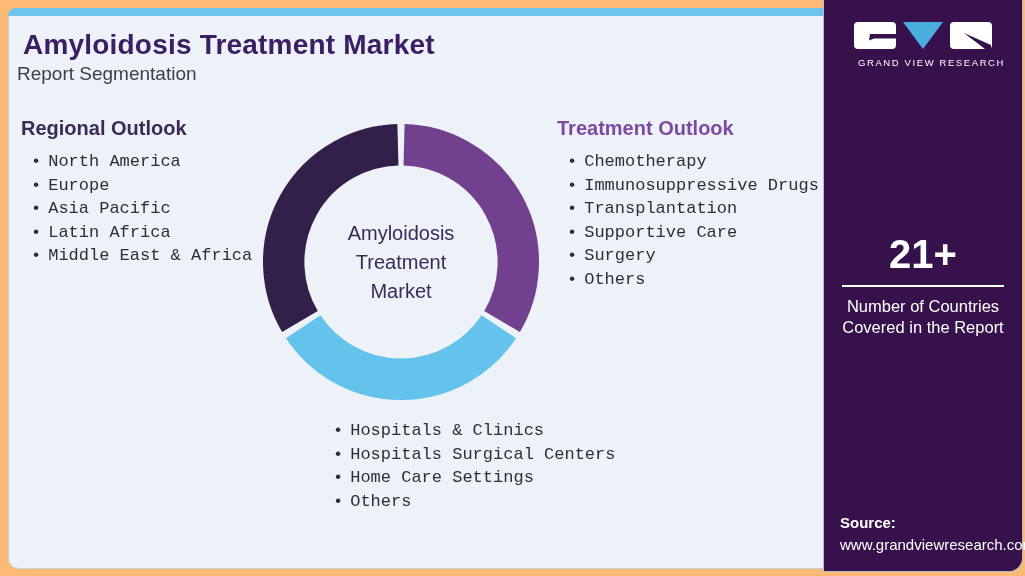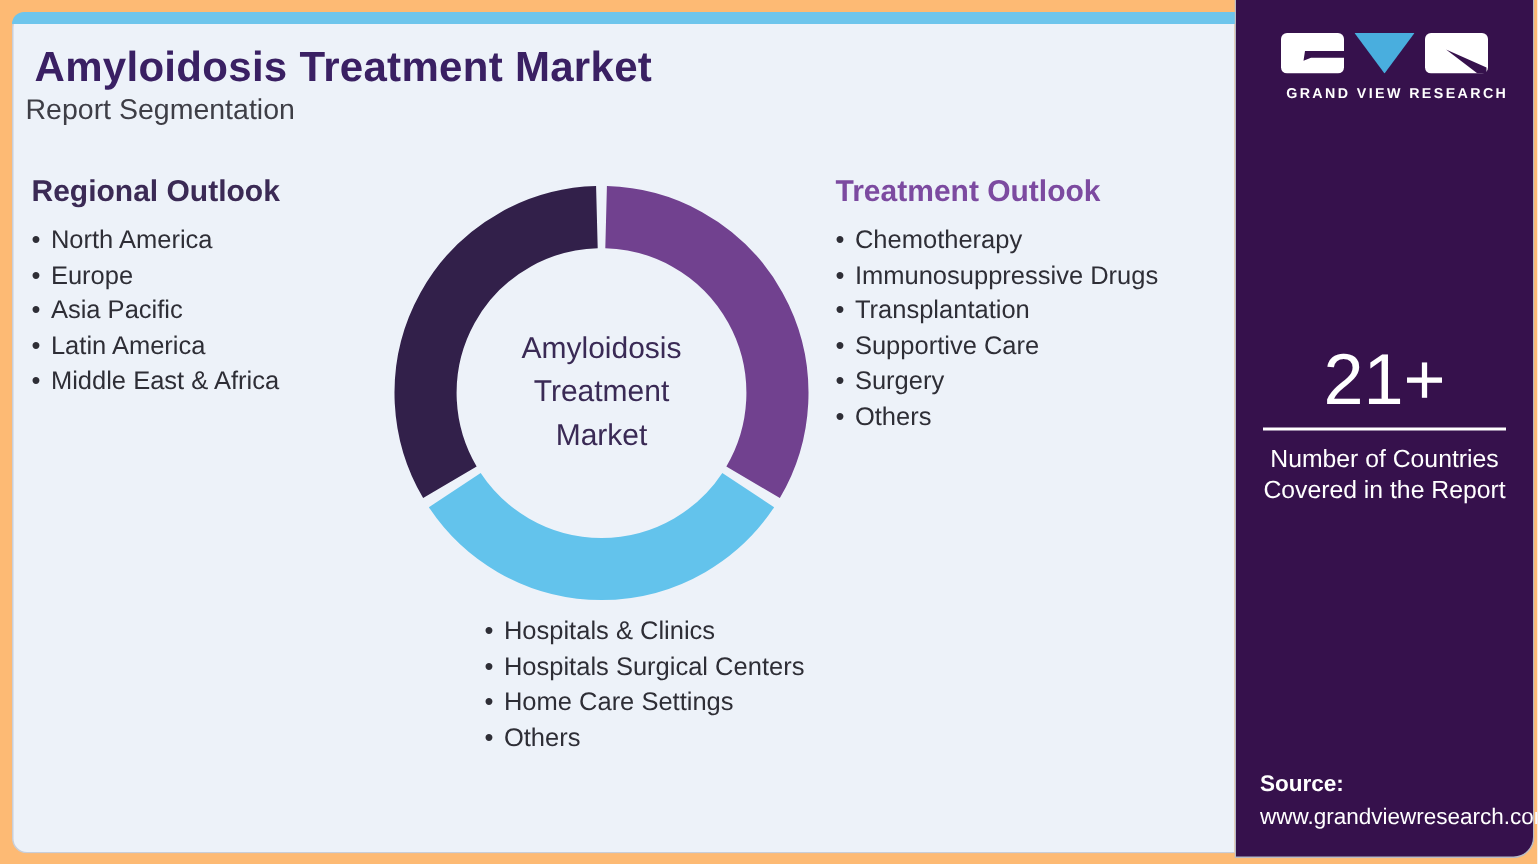--- a/index.html
+++ b/index.html
@@ -20,21 +20,21 @@
   .title {
     position:absolute; left:14px; top:20px; margin:0;
     font-size:28px; font-weight:bold; color:#3a2063; letter-spacing:.2px;
   }
   .subtitle {
     position:absolute; left:8px; top:54px;
     font-size:19px; color:#3e3e46;
   }
   
   .outlook h2 { margin:0 0 8px 0; font-size:20px; font-weight:bold; }
-  .outlook ul { margin:0; padding:0; list-style:none; }
+  .outlook ul { margin:10px; padding:0; list-style:none;font-family:Liberation Mono, monospace; }
   .outlook li {
     font-size:17px; line-height:23.6px; color:#2e2e36; white-space:nowrap;
   }
   .outlook li::before { content:"•"; margin-right:7px; color:#2e2e36; }
   .regional  { position:absolute; left:12px;  top:108px; }
   .regional h2  { color:#3b2a55; }
   .treatment { position:absolute; left:548px; top:108px; }
   .treatment h2 { color:#7c4aa0; }
   .enduse    { position:absolute; left:314px; top:400px; }
   .enduse h2    { color:#56bde8; }
@@ -48,25 +48,25 @@
   
   .sidebar {
     position:absolute; left:823px; top:0; width:200px; height:572px;
     background:#36114c; border:1px solid #b9bcc4; border-top:none;
     border-radius:0 0 14px 0; box-sizing:border-box; color:#ffffff;
   }
   .logo { position:absolute; top:22px; left:0; width:100%; text-align:center; }
   .logo-row { display:flex; justify-content:center; align-items:flex-start; gap:7px; height:27px; }
   .logo-row span { display:block; }
   .logo-text {
-    margin-top:8px; font-size:9.5px; font-weight:bold; letter-spacing:1.6px;
+    margin-top:8px; font-size:9.5px; font-weight:normal; letter-spacing:1.6px;
     color:#ffffff; white-space:nowrap;padding-left:17px;
   }
   .countries { position:absolute; top:230px; left:0; width:100%; text-align:center; }
-  .count { font-size:48px; font-weight:normal; line-height:48px; }
+  .count { font-size:40px; font-weight:bold; line-height:48px; }
   .divider { width:162px; height:2px; background:#ffffff; margin:7px auto 9px auto; }
   .caption { font-size:16.5px; line-height:21px; width:184px; margin:0 auto; }
   .source { position:absolute; left:16px; bottom:18px; text-align:left; }
   .source-label { font-size:15px; font-weight:bold; margin-bottom:5px; }
   .source-url { font-size:15px; }
 </style>
 </head>
 <body>
 
 <div class="page">
@@ -76,21 +76,21 @@
 
     <h1 class="title">Amyloidosis Treatment Market</h1>
     <div class="subtitle">Report Segmentation</div>
 
     <section class="outlook regional">
       <h2>Regional Outlook</h2>
       <ul>
           <li>North America</li>
           <li>Europe</li>
           <li>Asia Pacific</li>
-          <li>Latin America</li>
+          <li>Latin Africa</li>
           <li>Middle East &amp; Africa</li>
         </ul>
     </section>
 
     <section class="outlook treatment">
       <h2>Treatment Outlook</h2>
       <ul>
           <li>Chemotherapy</li>
           <li>Immunosuppressive Drugs</li>
           <li>Transplantation</li>

